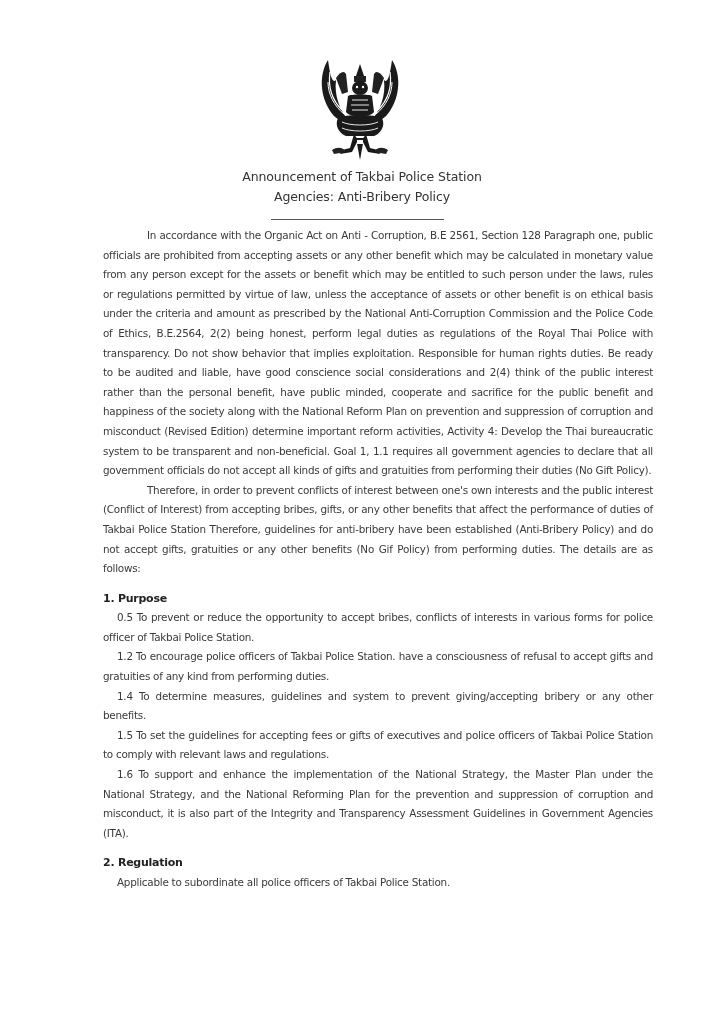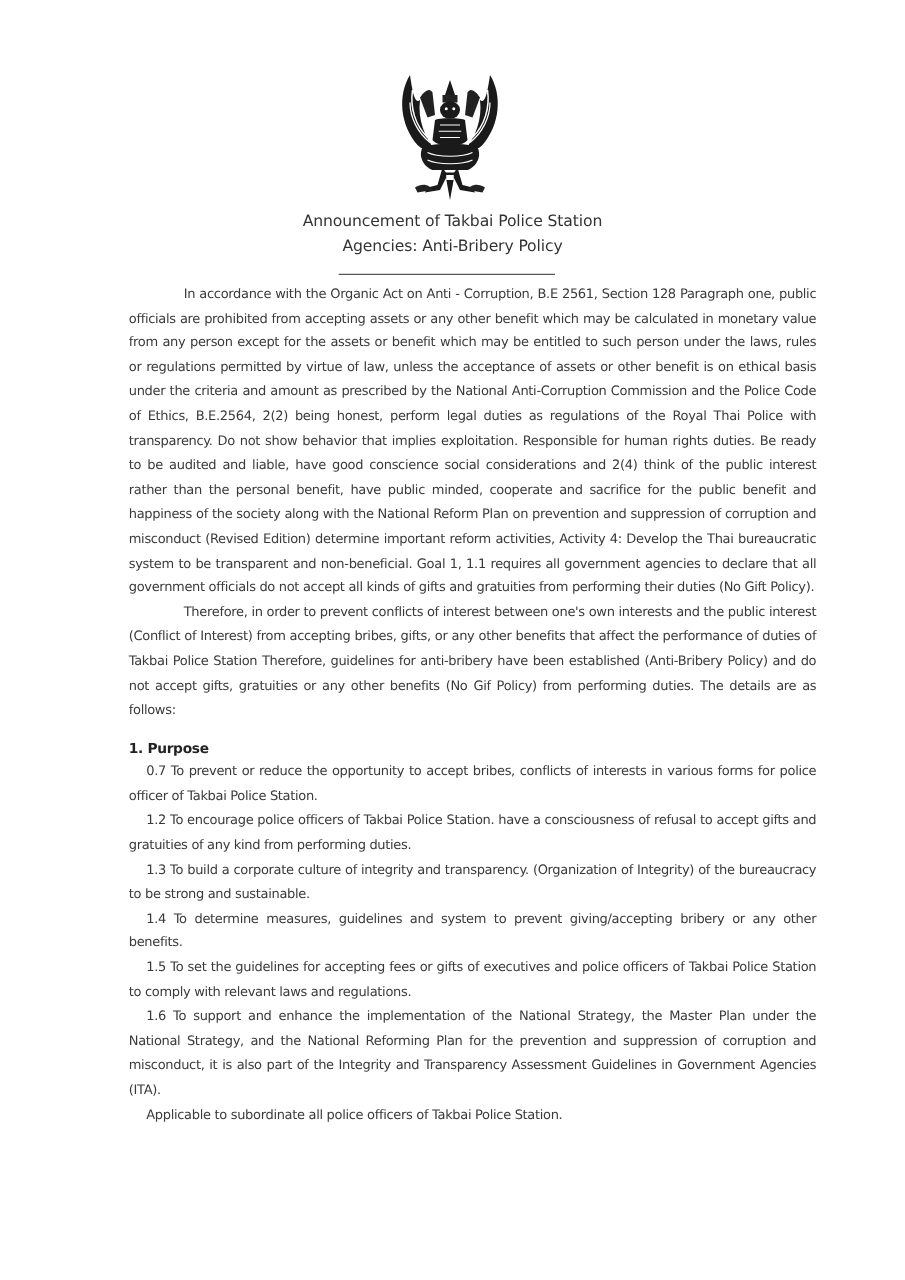--- a/index.html
+++ b/index.html
@@ -63,23 +63,23 @@
     <div class="title">Agencies: Anti-Bribery Policy</div>
   </div>
 
   <div class="rule"></div>
 
   <div class="body">
     <p class="para indent-big">In accordance with the Organic Act on Anti -  Corruption, B.E 2561, Section 128 Paragraph one, public officials are prohibited from  accepting assets or any other benefit which may be calculated in monetary value from any person except for the assets or benefit which may be entitled to such person under the laws, rules or  regulations permitted  by virtue of law, unless the acceptance of assets or other benefit is on ethical basis under the criteria and amount as prescribed by the National Anti-Corruption Commission and the Police Code of Ethics, B.E.2564, 2(2) being honest, perform legal duties as regulations of the Royal Thai Police with transparency. Do not show behavior that implies exploitation. Responsible for human rights duties. Be ready to be audited and liable, have good conscience social considerations and 2(4) think of the public interest rather than the personal benefit, have public minded, cooperate and sacrifice for the public benefit and happiness of the society along with the National Reform Plan on prevention and suppression of corruption and misconduct (Revised Edition) determine important reform activities, Activity 4: Develop the Thai bureaucratic system to be transparent and non-beneficial. Goal 1, 1.1 requires all government agencies to declare that all government officials do not accept all kinds of gifts and gratuities from performing their duties (No Gift Policy).</p>
     <p class="para indent-big">Therefore, in order to prevent conflicts of interest between one's own interests and the public interest (Conflict of Interest) from accepting bribes, gifts, or any other benefits that affect the performance of duties of Takbai Police Station Therefore, guidelines for anti-bribery have been established (Anti-Bribery Policy) and do not accept gifts, gratuities or any other benefits (No Gif Policy) from performing duties. The details are as follows:</p>
 
     <p class="heading">1. Purpose</p>
-    <p class="item">0.7 To prevent or reduce the opportunity to accept bribes, conflicts of interests in various forms for police officer of Takbai Police Station.</p>
+    <p class="item">0.5 To prevent or reduce the opportunity to accept bribes, conflicts of interests in various forms for police officer of Takbai Police Station.</p>
     <p class="item">1.2 To encourage police officers of Takbai Police Station. have a consciousness of refusal to accept gifts and gratuities of any kind from performing duties.</p>
-    <p class="item">1.3 To build a corporate culture of integrity and transparency. (Organization of Integrity) of the bureaucracy to be strong and sustainable.</p>
     <p class="item">1.4 To determine measures, guidelines and system to prevent giving/accepting bribery or any other benefits.</p>
     <p class="item">1.5 To set the guidelines for accepting fees or gifts of executives and police officers of Takbai Police Station to comply with relevant laws and regulations.</p>
     <p class="item">1.6 To support and enhance the implementation of the National Strategy, the Master Plan under the National Strategy, and the National Reforming Plan for the prevention and suppression of corruption and misconduct, it is also part of the Integrity and Transparency Assessment Guidelines in Government Agencies (ITA).</p>
 
+    <p class="heading">2. Regulation</p>
     <p class="plain">Applicable to subordinate all police officers of Takbai Police Station.</p>
   </div>
 
 </div>
 
 </body></html>

